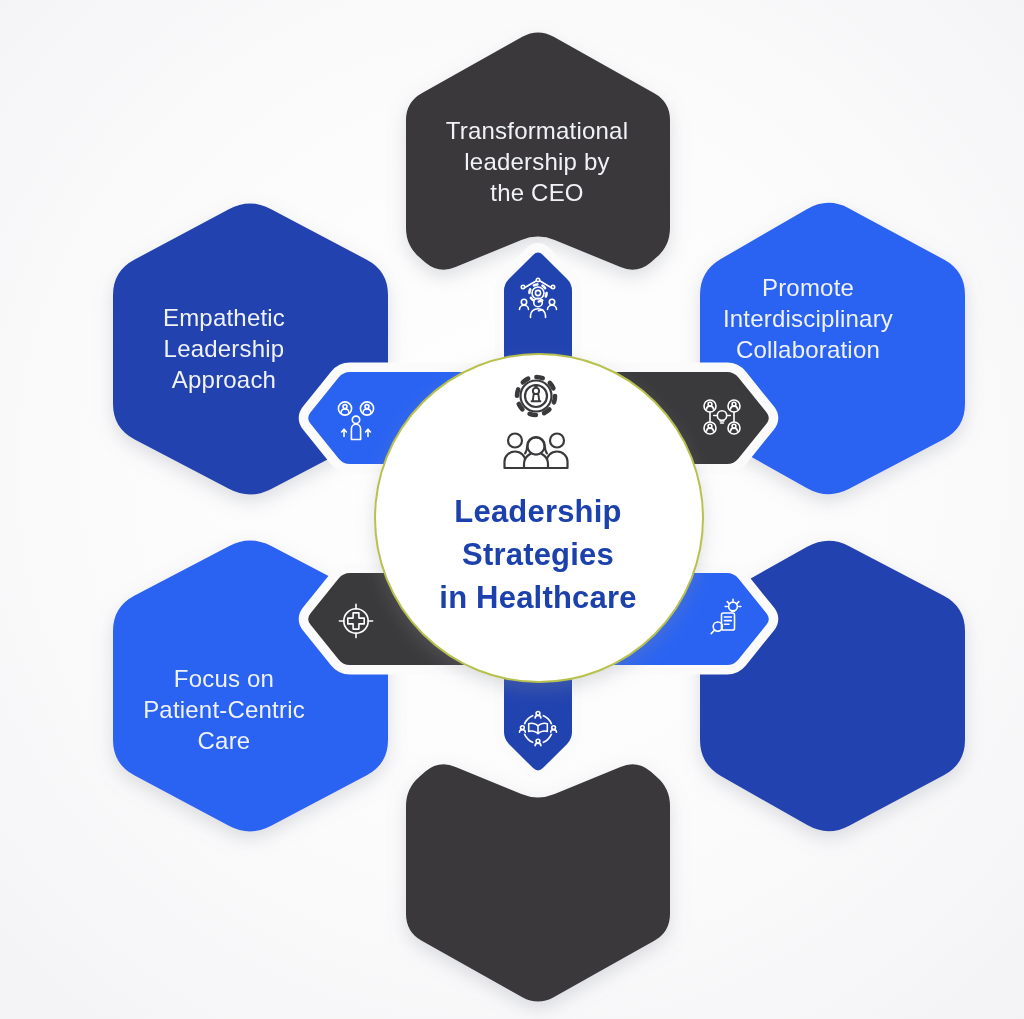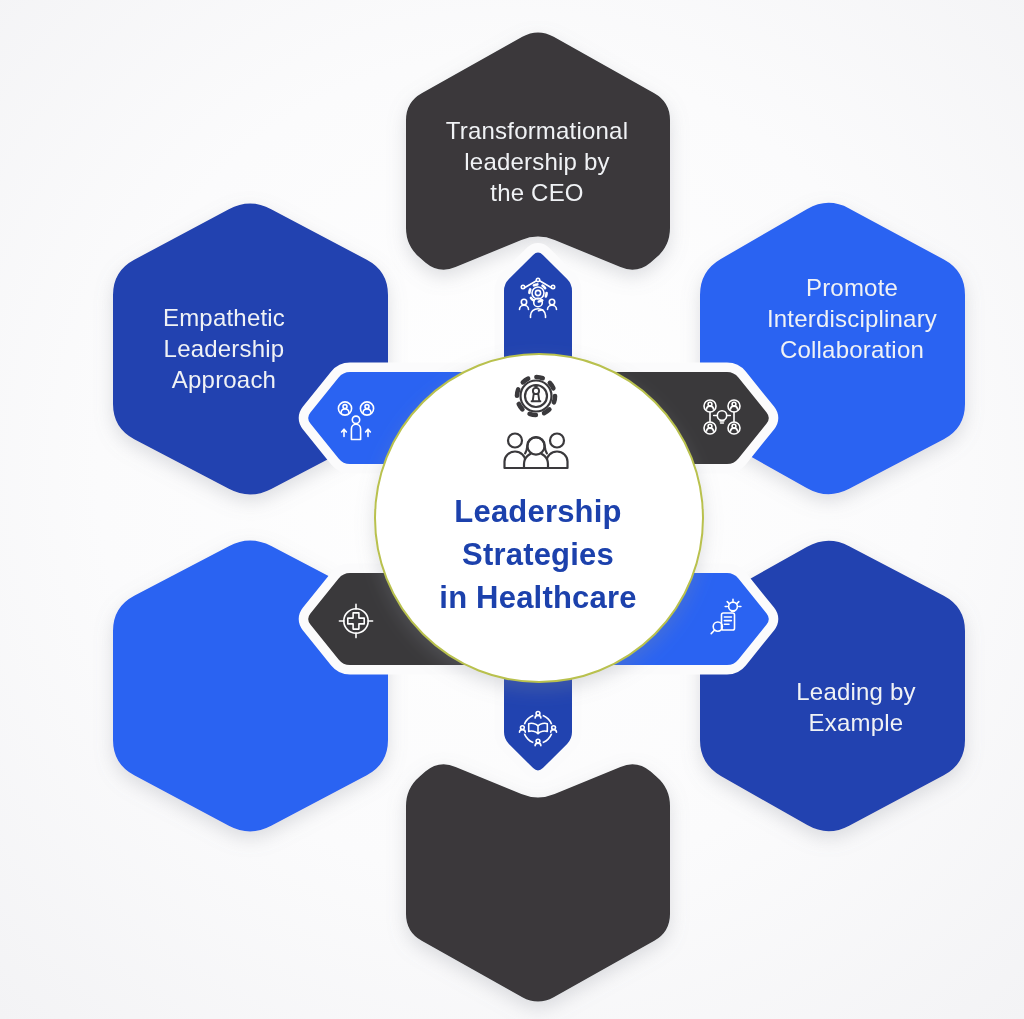--- a/index.html
+++ b/index.html
@@ -158,21 +158,22 @@
       <path d="M-8.6,21.5 a8.6,8.3 0 0 1 17.2,0 M-8.6,21.5 c-0.4,3.8 -0.9,5.9 -2.3,7.8 M8.6,21.5 c0.4,3.8 0.9,5.9 2.3,7.8"></path>
     </g>
   </svg>
 
   <div class="label" style="left:537px;top:161px">Transformational
 leadership by
 the CEO</div>
   <div class="label" style="left:224px;top:348px">Empathetic
 Leadership
 Approach</div>
-  <div class="label" style="left:852px;top:318px">Promote
+  <div class="label" style="left:808px;top:318px">Promote
 Interdisciplinary
 Collaboration</div>
-  <div class="label" style="left:856px;top:707px">Leading by
-Example</div>
+  <div class="label" style="left:224px;top:709px">Focus on
+Patient-Centric
+Care</div>
   <div class="label center-title" style="left:538px;top:554px">Leadership
 Strategies
 in Healthcare</div>
 </div>
 
 </body></html>

